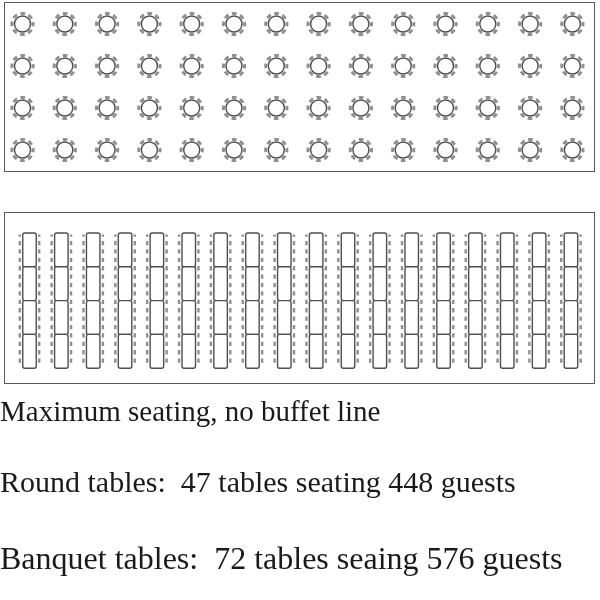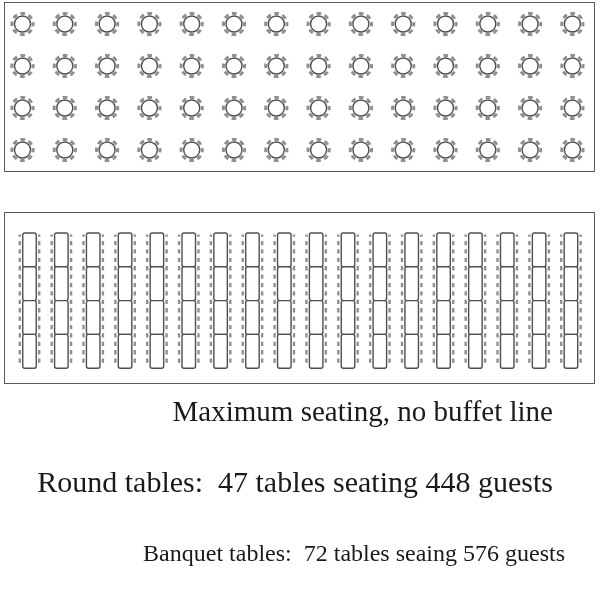--- a/index.html
+++ b/index.html
@@ -19,30 +19,30 @@
     position: absolute;
     left: 4px;
     background: #ffffff;
     border: 1px solid var(--box-border, #5a5a5a);
     display: block;
   }
   #round-floor  { top: 2px; }
   #banquet-floor{ top: 212px; }
   .caption {
     position: absolute;
-    left: 17px;
+    left: 0;
     width: 536px;
-    text-align: right;
+    text-align: left;
     white-space: pre;
     color: var(--text, #1a1a1a);
     line-height: 1.15;
   }
   #caption-1 { top: 395px; font-size: 29px; }
   #caption-2 { top: 465px; font-size: 30px; }
-  #caption-3 { top: 540px; font-size: 24px; padding-left: 12px; }
+  #caption-3 { top: 540px; font-size: 32px; }
 </style>
 </head>
 <body>
 
 <div class="stage" style="--bg: #ffffff; --box-border: #5a5a5a; --text: #1a1a1a;">
   <svg id="round-floor" class="floor" width="589" height="168" viewBox="0 0 589 168">
       <g>
         <circle cx="17.5" cy="21" r="10.6" fill="none" stroke="#8f8f8f" stroke-width="3" stroke-dasharray="4.66 3.66" stroke-dashoffset="2.33"></circle>
         <circle cx="17.5" cy="21" r="8" fill="#ffffff" stroke="#4f4f4f" stroke-width="1.4"></circle>
       </g>

